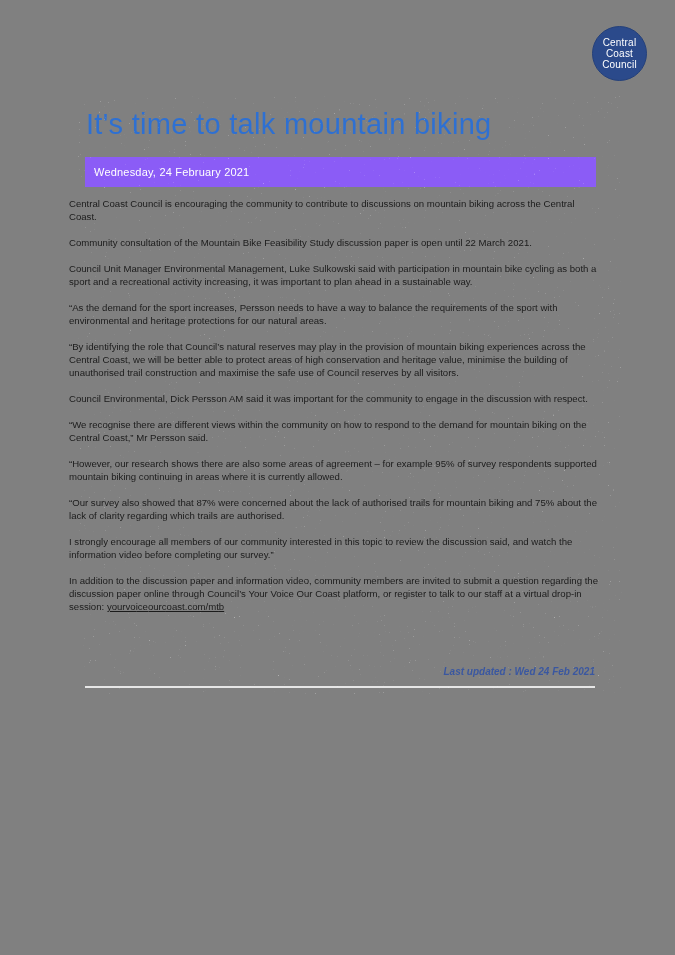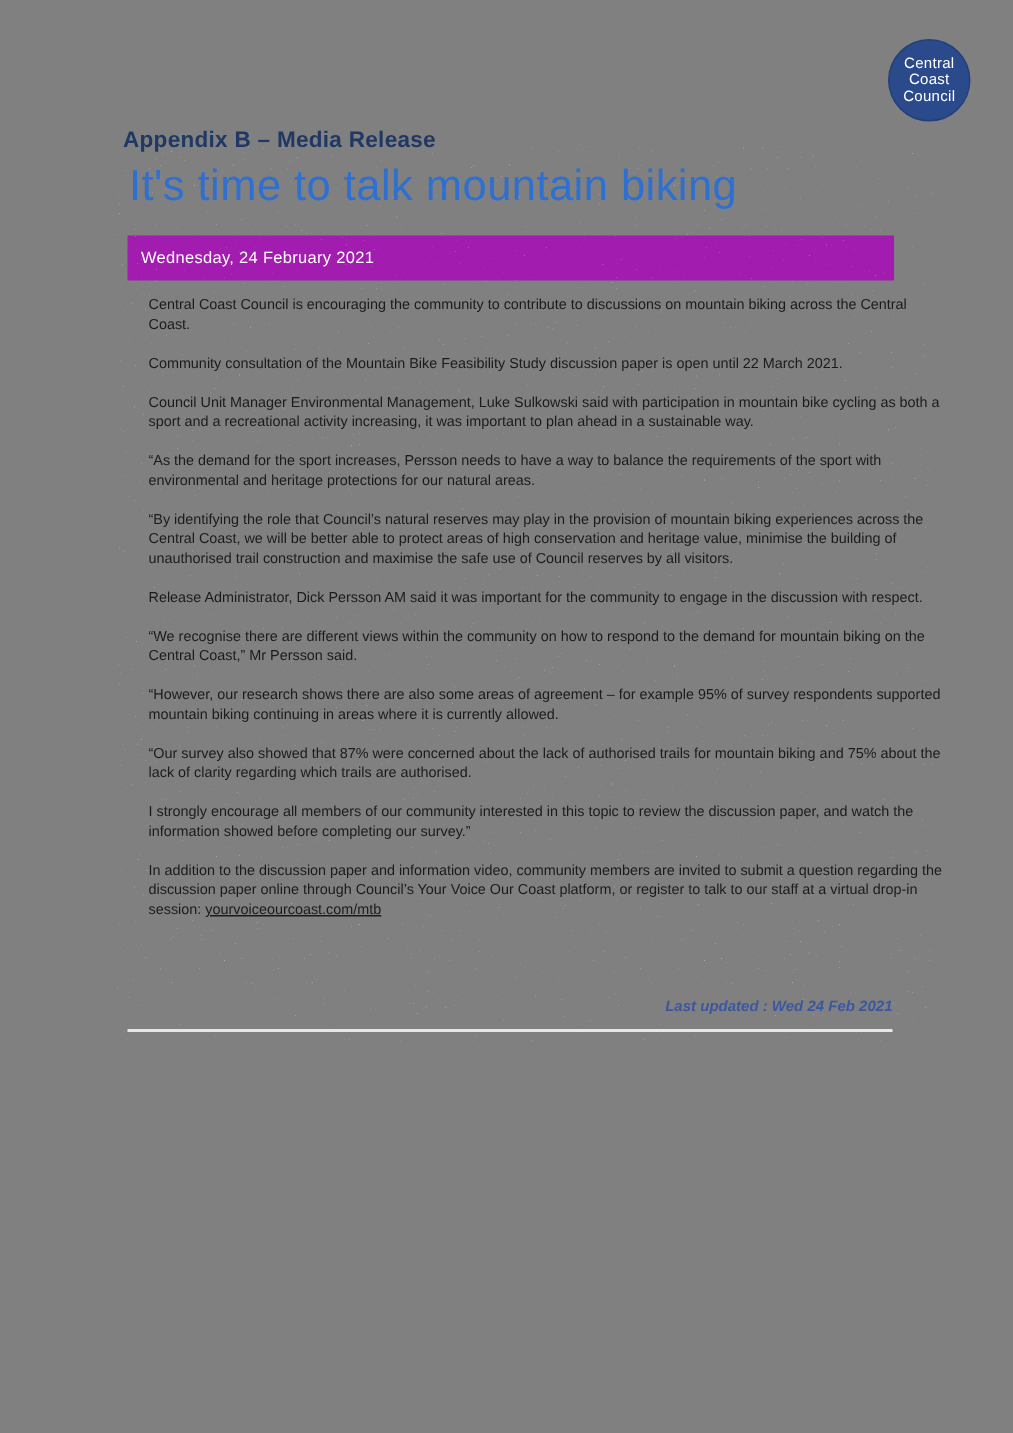--- a/index.html
+++ b/index.html
@@ -61,32 +61,32 @@
     font-weight: 400;
     color: #2e70d2;
     letter-spacing: 0.3px;
     white-space: nowrap;
   }
 
   .date-bar {
     position: absolute;
     left: 85px; top: 157px;
     width: 511px; height: 30px;
-    background: #a21caf;
+    background: #8b5cf6;
     color: #ffffff;
     font-size: 11px;
     display: flex;
     align-items: center;
     padding-left: 9px;
     letter-spacing: 0.2px;
   }
 
   .body-copy {
     position: absolute;
-    left: 99px; top: 197px;
+    left: 69px; top: 197px;
     width: 533px;
     color: #1b1b1b;
     font-size: 9.6px;
     line-height: 13px;
   }
   .body-copy p { margin: 0 0 13px 0; }
   .body-copy a {
     color: #1b1b1b;
     text-decoration: underline;
     cursor: pointer;
@@ -115,39 +115,38 @@
 <body>
 
 <div class="page">
 
   <div class="logo">
     <span>Central</span>
     <span>Coast</span>
     <span>Council</span>
   </div>
 
-  <div class="appendix">Appendix B – Media Release</div>
 
   <div class="doc-title">It's time to talk mountain biking</div>
 
   <div class="date-bar">
     <span>Wednesday, 24 February 2021</span>
   </div>
 
   <div class="body-copy">
     <p>Central Coast Council is encouraging the community to contribute to discussions on mountain biking across the Central Coast.</p>
     <p>Community consultation of the Mountain Bike Feasibility Study discussion paper is open until 22 March 2021.</p>
     <p>Council Unit Manager Environmental Management, Luke Sulkowski said with participation in mountain bike cycling as both a sport and a recreational activity increasing, it was important to plan ahead in a sustainable way.</p>
     <p>“As the demand for the sport increases, Persson needs to have a way to balance the requirements of the sport with environmental and heritage protections for our natural areas.</p>
     <p>“By identifying the role that Council’s natural reserves may play in the provision of mountain biking experiences across the Central Coast, we will be better able to protect areas of high conservation and heritage value, minimise the building of unauthorised trail construction and maximise the safe use of Council reserves by all visitors.</p>
-    <p>Release Administrator, Dick Persson AM said it was important for the community to engage in the discussion with respect.</p>
+    <p>Council Environmental, Dick Persson AM said it was important for the community to engage in the discussion with respect.</p>
     <p>“We recognise there are different views within the community on how to respond to the demand for mountain biking on the Central Coast,” Mr Persson said.</p>
     <p>“However, our research shows there are also some areas of agreement – for example 95% of survey respondents supported mountain biking continuing in areas where it is currently allowed.</p>
     <p>“Our survey also showed that 87% were concerned about the lack of authorised trails for mountain biking and 75% about the lack of clarity regarding which trails are authorised.</p>
-    <p>I strongly encourage all members of our community interested in this topic to review the discussion paper, and watch the information showed before completing our survey.”</p>
+    <p>I strongly encourage all members of our community interested in this topic to review the discussion said, and watch the information video before completing our survey.”</p>
     <p><span>In addition to the discussion paper and information video, community members are invited to submit a question regarding the discussion paper online through Council’s Your Voice Our Coast platform, or register to talk to our staff at a virtual drop-in session: </span><a>yourvoiceourcoast.com/mtb</a></p>
   </div>
 
   <div class="last-updated">Last updated : Wed 24 Feb 2021</div>
 
   <div class="divider"></div>
 
   <svg class="noise" width="544" height="598" viewBox="0 0 544 598" xmlns="http://www.w3.org/2000/svg">
     <defs>
       <filter id="speck" x="0" y="0" width="100%" height="100%">

